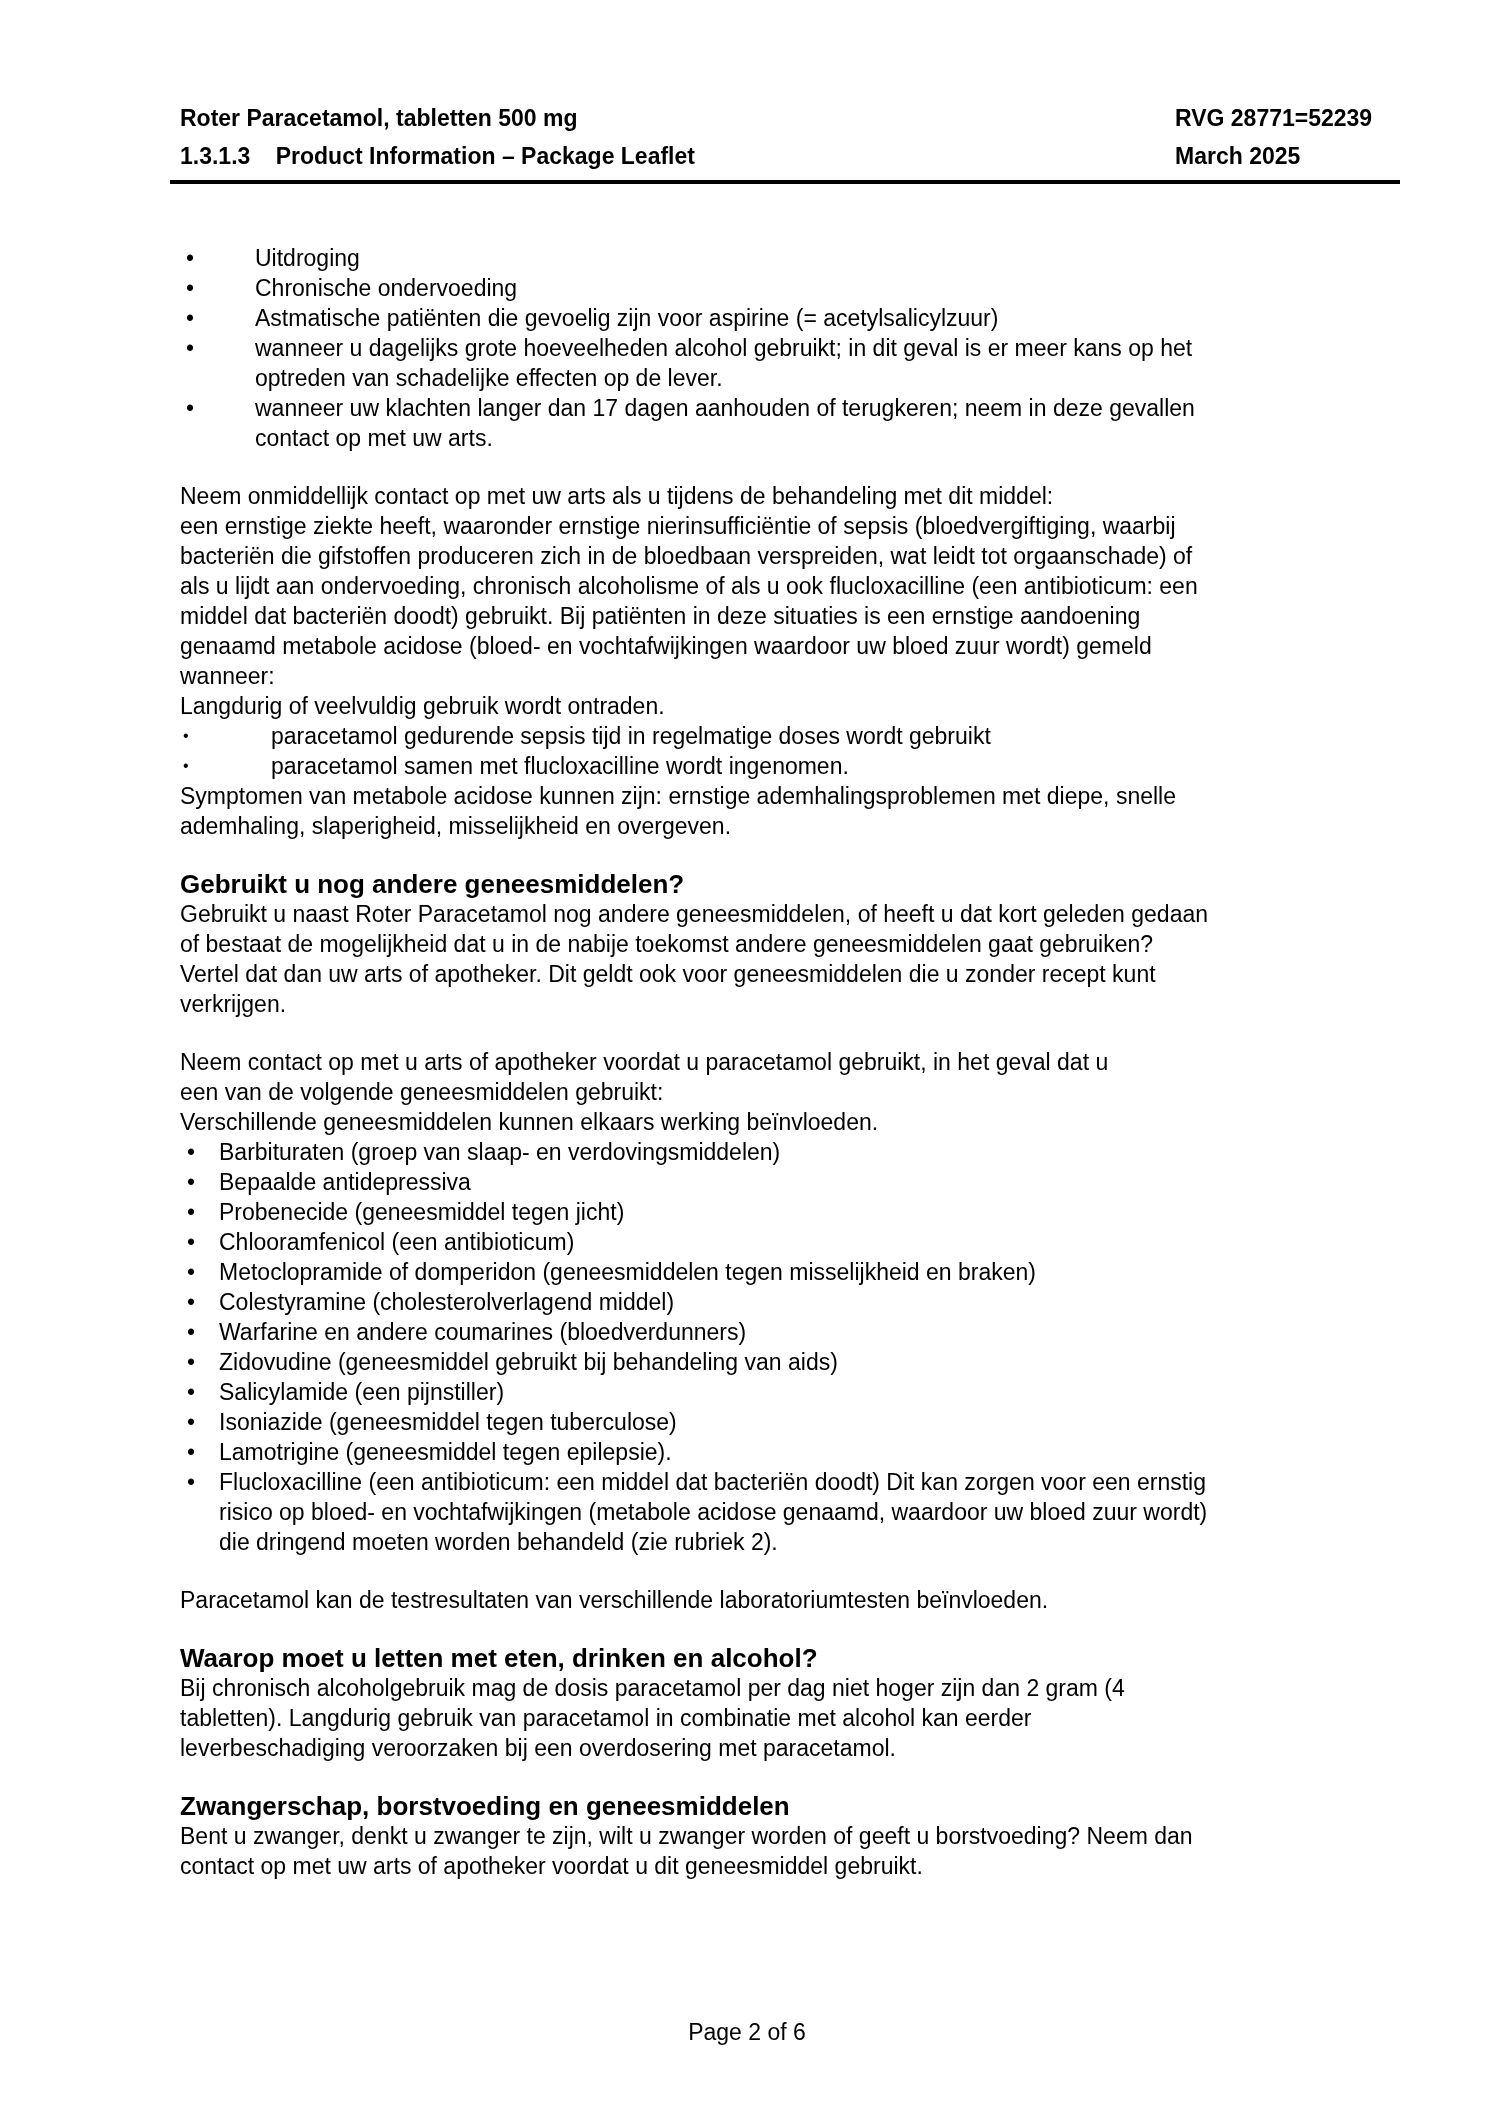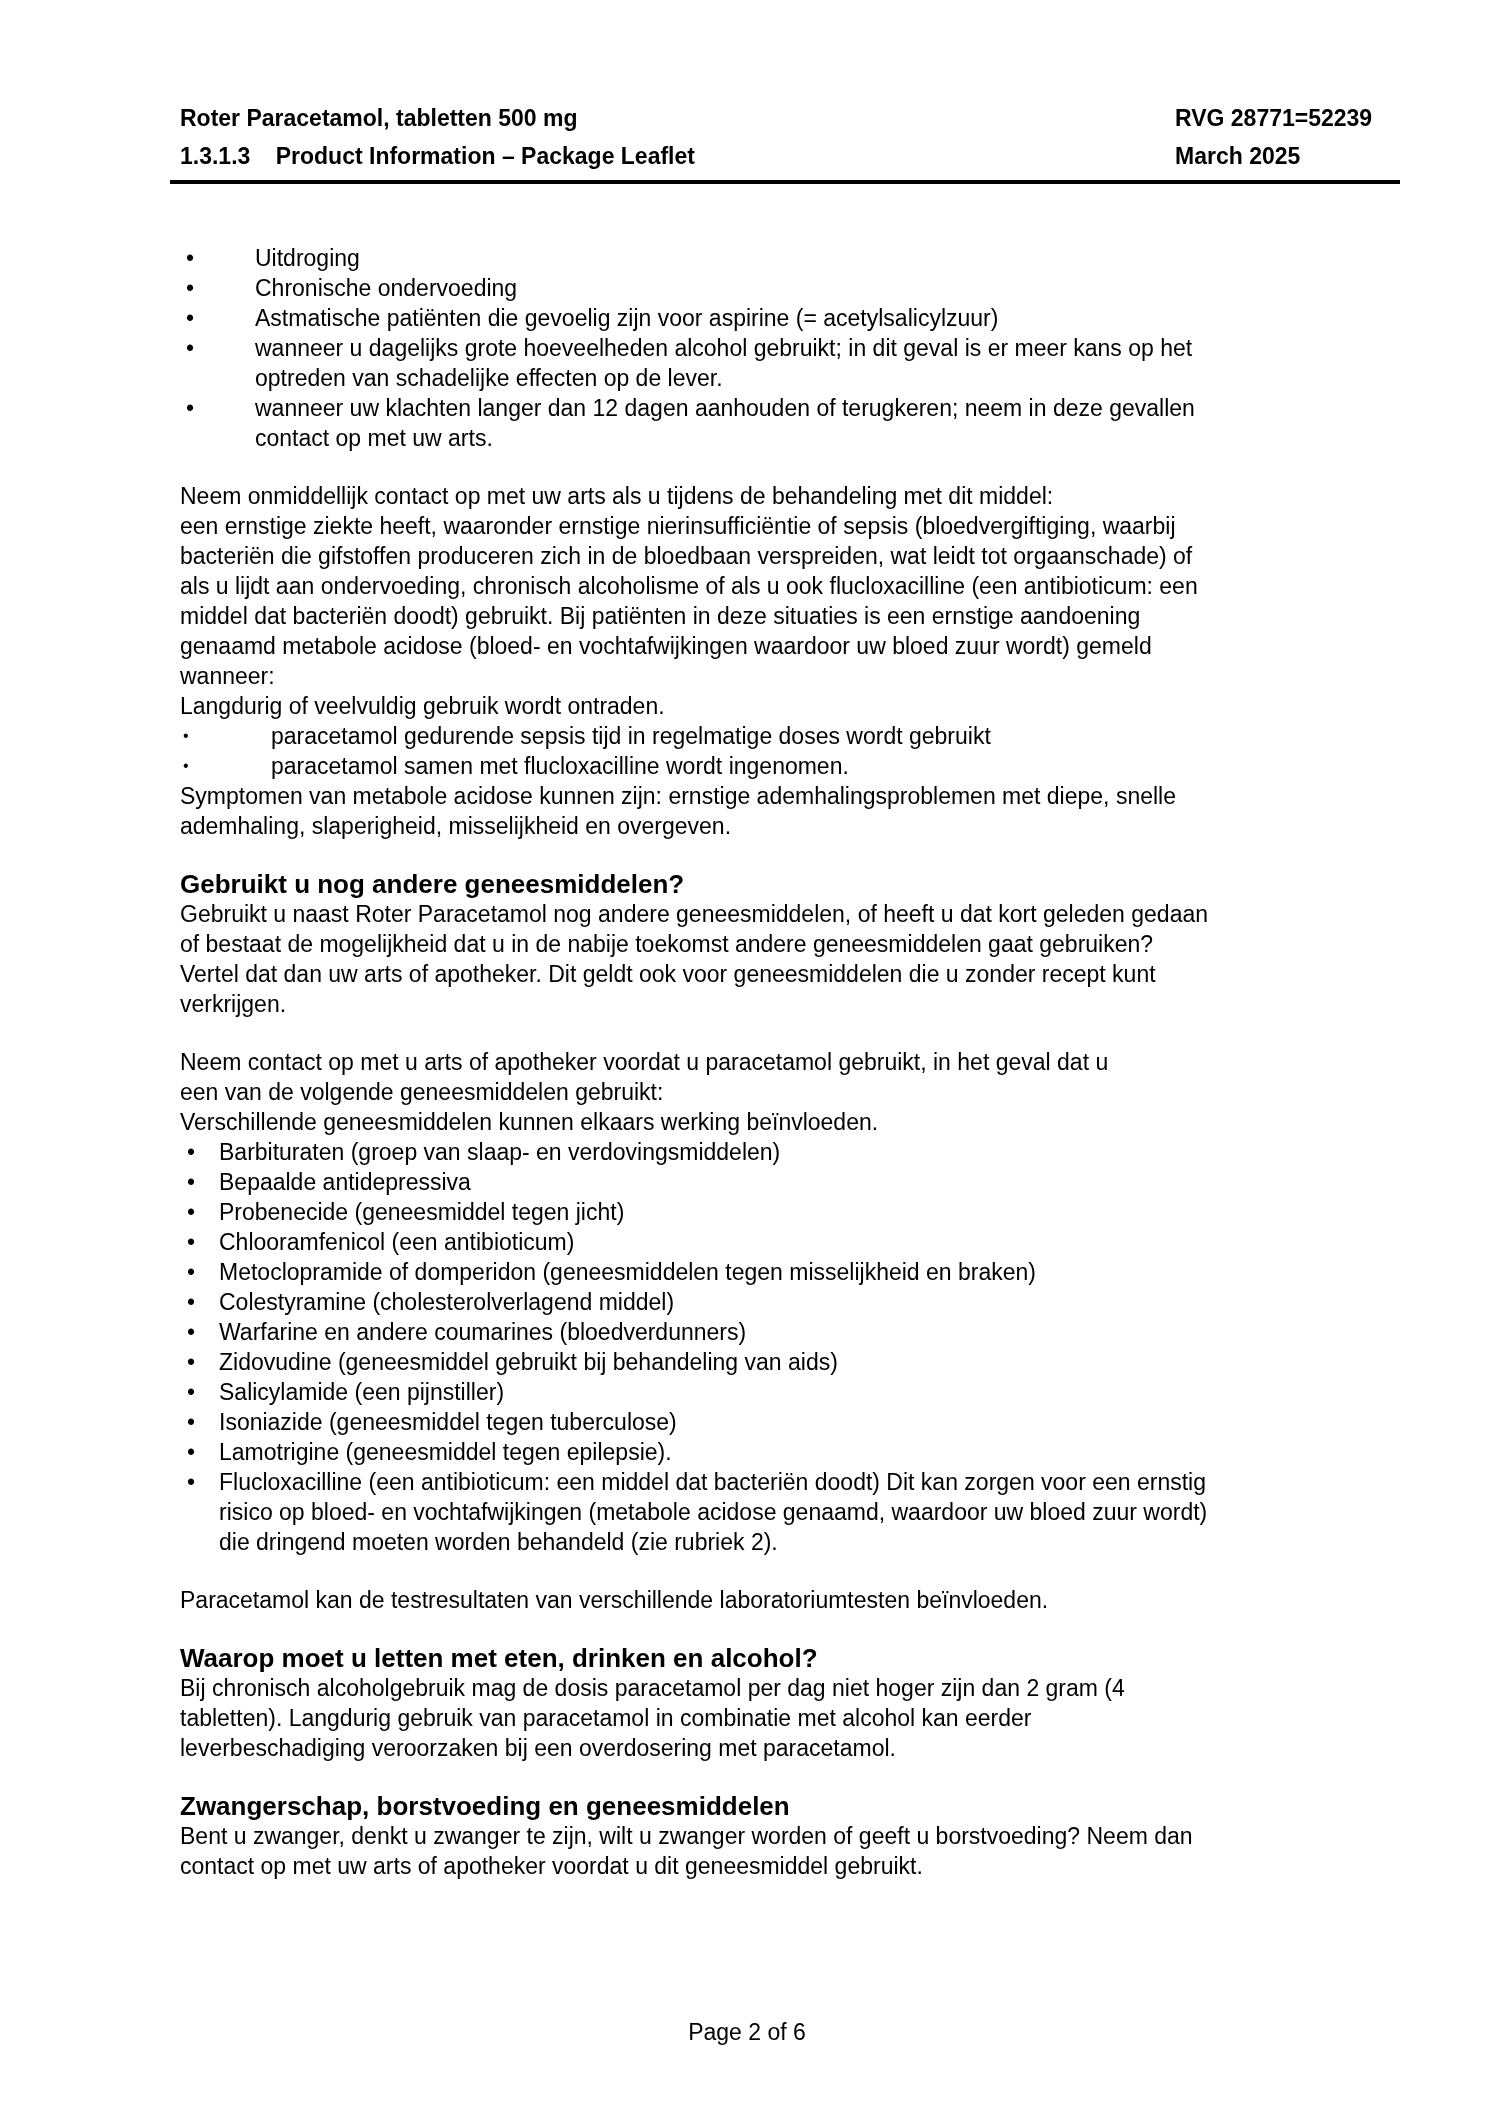--- a/index.html
+++ b/index.html
@@ -65,21 +65,21 @@
     </header>
 
     <main>
 
       <ul class="list list-a">
         <li><span class="marker">•</span><span class="txt">Uitdroging</span></li>
         <li><span class="marker">•</span><span class="txt">Chronische ondervoeding</span></li>
         <li><span class="marker">•</span><span class="txt">Astmatische patiënten die gevoelig zijn voor aspirine (= acetylsalicylzuur)</span></li>
         <li><span class="marker">•</span><span class="txt">wanneer u dagelijks grote hoeveelheden alcohol gebruikt; in dit geval is er meer kans op het
 optreden van schadelijke effecten op de lever.</span></li>
-        <li><span class="marker">•</span><span class="txt">wanneer uw klachten langer dan 12 dagen aanhouden of terugkeren; neem in deze gevallen
+        <li><span class="marker">•</span><span class="txt">wanneer uw klachten langer dan 17 dagen aanhouden of terugkeren; neem in deze gevallen
 contact op met uw arts.</span></li>
       </ul>
 
       <p class="para gap">Neem onmiddellijk contact op met uw arts als u tijdens de behandeling met dit middel:
 een ernstige ziekte heeft, waaronder ernstige nierinsufficiëntie of sepsis (bloedvergiftiging, waarbij
 bacteriën die gifstoffen produceren zich in de bloedbaan verspreiden, wat leidt tot orgaanschade) of
 als u lijdt aan ondervoeding, chronisch alcoholisme of als u ook flucloxacilline (een antibioticum: een
 middel dat bacteriën doodt) gebruikt. Bij patiënten in deze situaties is een ernstige aandoening
 genaamd metabole acidose (bloed- en vochtafwijkingen waardoor uw bloed zuur wordt) gemeld
 wanneer:</p>

